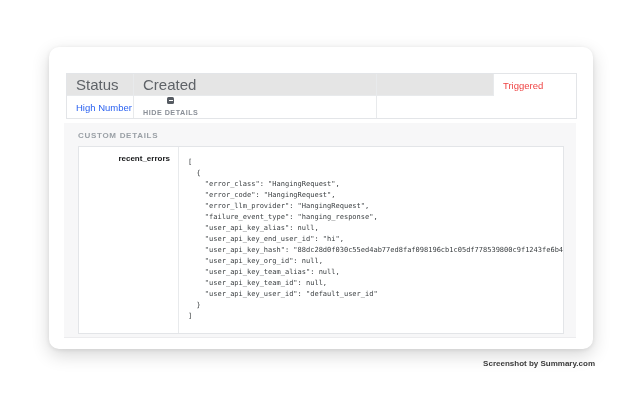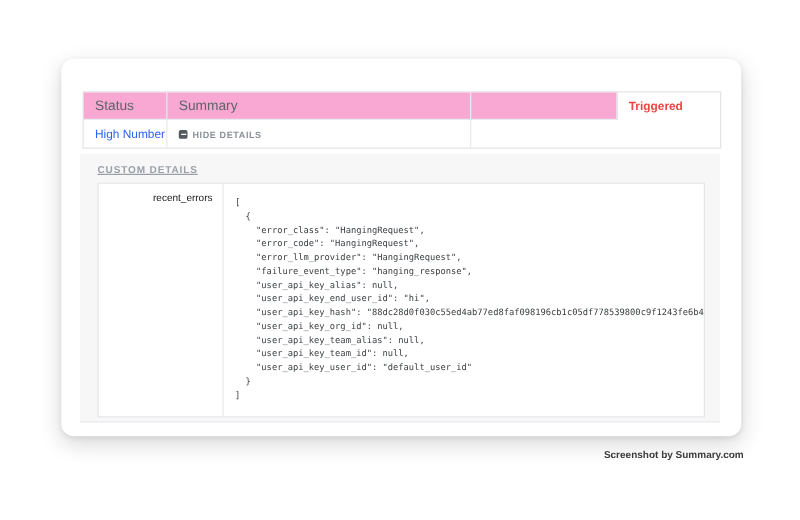--- a/index.html
+++ b/index.html
@@ -38,26 +38,26 @@
     align-items: center;
     padding-left: 9px;
     border-right: 1px solid #e8eaec;
     border-bottom: 1px solid #e8eaec;
     overflow: hidden;
     white-space: nowrap;
   }
   .cell:nth-child(4n) { border-right: none; }
   .cell.last-row { border-bottom: none; }
   .th {
-    font-size: 11px;
+    font-size: 15px;
     color: #5f6368;
-    background: #f9a8d4;
+    background: #e5e5e5;
   }
   .td { font-size: 9.5px; }
-  .status-triggered { color: #ef4444; font-weight: 700; }
+  .status-triggered { color: #ef4444; font-weight: 400; }
   .summary-link {
     color: #2c63f1;
     font-weight: 500;
     text-decoration: none;
     cursor: pointer;
   }
   .created-text { color: #24292f; }
 
   .details-btn {
     display: flex;
@@ -65,20 +65,21 @@
     gap: 4px;
     background: none;
     border: none;
     cursor: pointer;
     font-family: "Liberation Sans", sans-serif;
     font-size: 7.2px;
     font-weight: 600;
     letter-spacing: 0.5px;
     color: #8b9098;
     padding: 0;
+    flex-direction: column;
   }
   .collapse-icon {
     position: relative;
     width: 7px; height: 7px;
     background: #565b62;
     border-radius: 1.5px;
     flex: 0 0 auto;
   }
   .collapse-icon::after {
     content: "";
@@ -96,38 +97,37 @@
     background: #f7f7f8;
     border-bottom: 1px solid #ececee;
   }
   .panel-label {
     position: absolute;
     left: 14px; top: 8px;
     font-size: 8px;
     font-weight: 600;
     letter-spacing: 0.7px;
     color: #9aa0a6;
-    text-decoration: underline;
   }
   .detail-box {
     position: absolute;
     left: 14px; top: 23px;
     width: 486px; height: 188px;
     background: #ffffff;
     border: 1px solid #e3e5e8;
     display: flex;
   }
   .key-cell {
     width: 100px;
     flex: 0 0 auto;
     border-right: 1px solid #e8eaec;
     text-align: right;
     padding: 7px 8px 0 0;
     font-size: 8px;
-    font-weight: 400;
+    font-weight: 700;
     color: #17181a;
   }
   .value-cell { flex: 1; overflow: hidden; }
   .value-cell pre {
     margin: 0;
     padding: 10px 0 0 9px;
     font-family: "DejaVu Sans Mono", monospace;
     font-size: 7px;
     line-height: 11px;
     color: #3c4043;
@@ -143,21 +143,21 @@
     color: #3b3b3b;
   }
 </style>
 </head>
 <body>
 
 <div class="card">
 
   <div class="alert-table">
     <div class="cell th">Status</div>
-    <div class="cell th">Summary</div>
+    <div class="cell th">Created</div>
     <div class="cell th"></div>
 
     <div class="cell td last-row">
       <span class="status-triggered">Triggered</span>
     </div>
     <div class="cell td last-row">
       <a class="summary-link">High Number of Hanging LLM Requests: 1 in the last 10 seconds.</a>
     </div>
     <div class="cell td last-row">
       <button class="details-btn">

